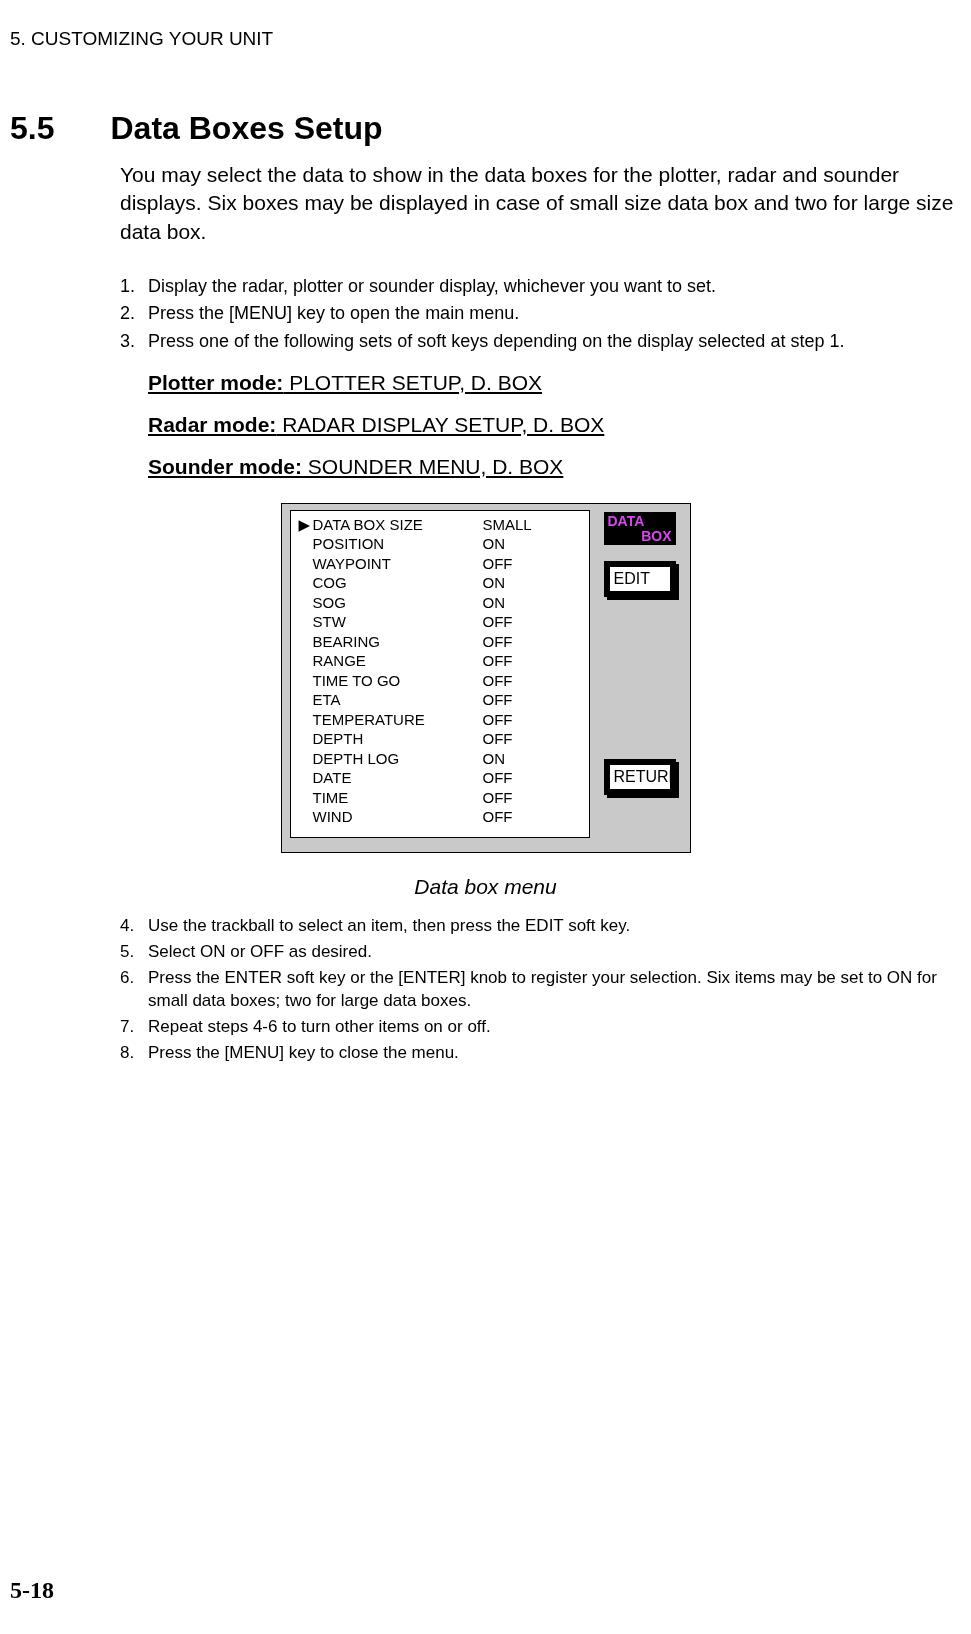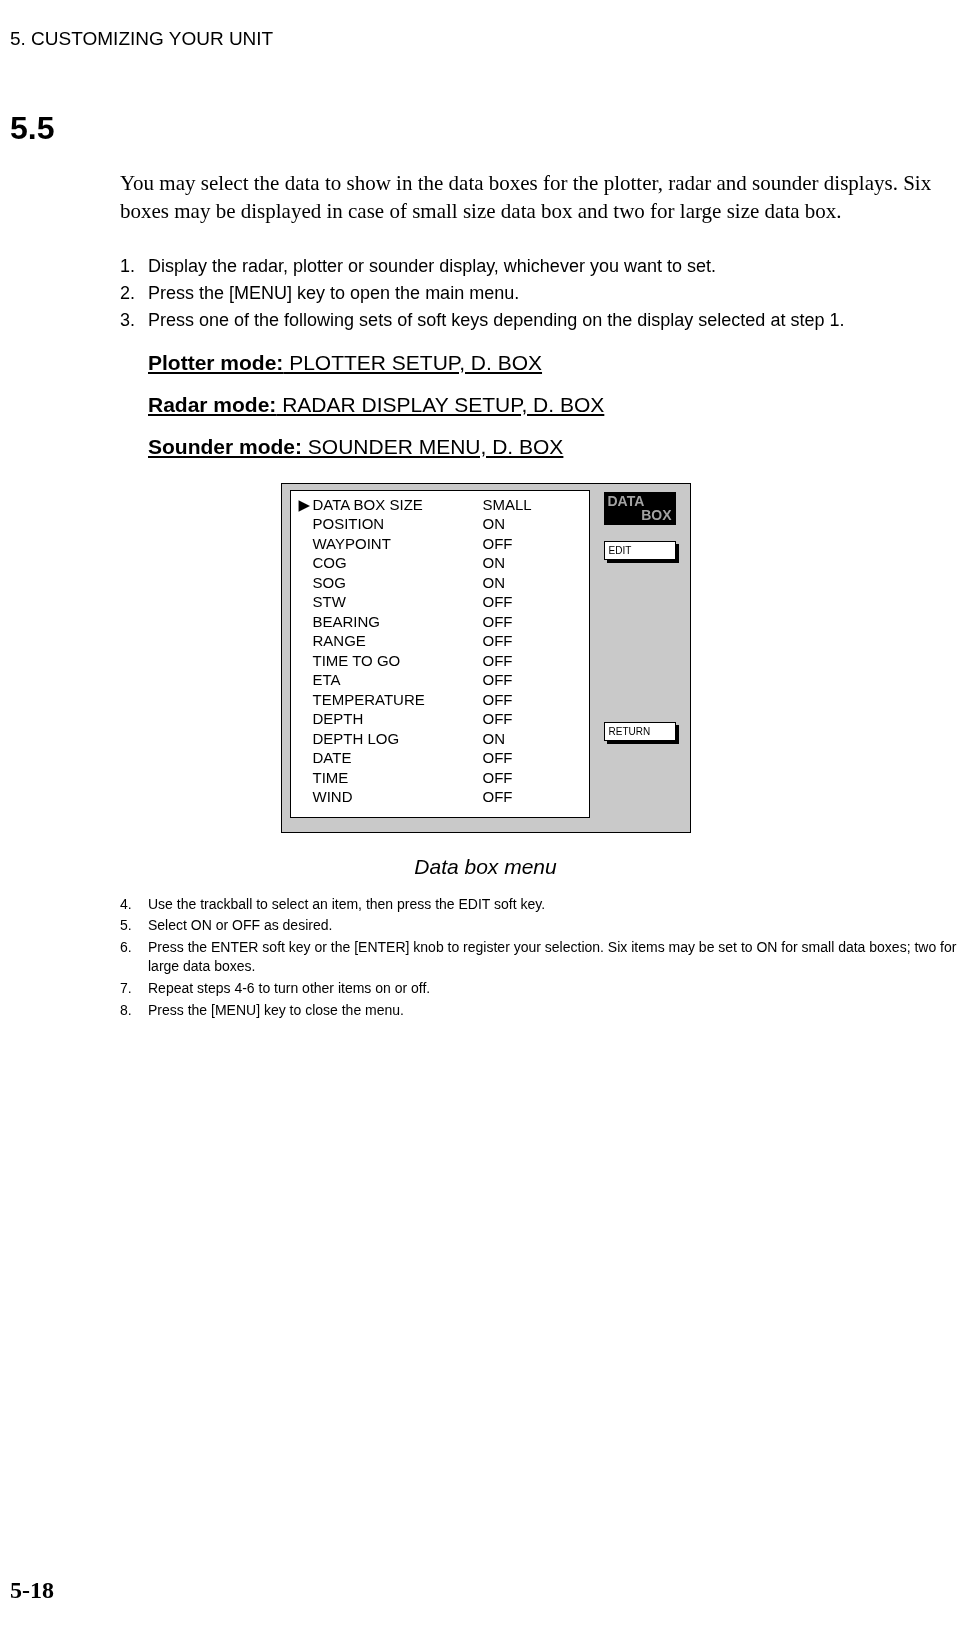--- a/index.html
+++ b/index.html
@@ -32,21 +32,21 @@
       font-size: 32px;
       font-weight: bold;
     }
     .body-text {
       font-size: 21px;
       line-height: 1.35;
       margin-top: 10px;
       padding-left: 120px;
       padding-right: 10px;
     }
-    .intro { margin-top: 22px; font-family: Liberation Serif, serif; }
+    .intro { margin-top: 14px; }
     ol.steps {
       list-style: none;
       counter-reset: step;
       margin-top: 28px;
       padding-left: 120px;
       padding-right: 10px;
     }
     ol.steps > li {
       counter-increment: step;
       font-size: 18px;
@@ -69,21 +69,21 @@
     .mode-line .bold { font-weight: bold; }
     ol.steps2 {
       list-style: none;
       counter-reset: step2 3;
       margin-top: 16px;
       padding-left: 120px;
       padding-right: 10px;
     }
     ol.steps2 > li {
       counter-increment: step2;
-      font-size: 14px;
+      font-size: 17px;
       line-height: 1.35;
       margin-bottom: 3px;
       display: flex;
     }
     ol.steps2 > li::before {
       content: counter(step2) ".";
       width: 28px;
       flex-shrink: 0;
     }
     ol.steps2 > li .li-body { flex: 1; }
@@ -125,21 +125,21 @@
     .menu-value { flex: 1; }
     .side-keys {
       flex: 1;
       display: flex;
       flex-direction: column;
       align-items: center;
       padding: 2px 8px 0 8px;
     }
     .title-key {
       background: #000;
-      color: #a3a3a3;
+      color: #d946ef;
       font-weight: bold;
       font-size: 14px;
       padding: 2px 4px;
       line-height: 1.05;
       width: 72px;
     }
     .title-key-l2 {
       text-align: right;
     }
     .softkey-shadow {
@@ -149,22 +149,22 @@
     }
     .softkey-shadow .sh {
       position: absolute;
       top: 3px; left: 3px;
       width: 72px; height: 100%;
       background: #000;
     }
     .softkey-shadow .fg {
       position: relative;
       background: #fff;
-      border: 1px solid #000000;
-      font-size: 10px;
+      border: 6px solid #000000;
+      font-size: 16px;
       padding: 3px 4px;
       z-index: 1;
     }
     .sk-edit { margin-top: 16px; }
     .sk-return { margin-top: 162px; }
     .caption {
       text-align: center;
       font-style: italic;
       font-family: Arial, Helvetica, sans-serif;
       font-size: 21px;
@@ -179,20 +179,21 @@
       font-family: Liberation Serif, serif;
     }
   </style>
 </head>
 <body>
 
 <div class="header-line">5. CUSTOMIZING YOUR UNIT</div>
 
 <div class="section-row">
   <div class="section-num">5.5</div>
+  <div class="section-title">Data Boxes Setup</div>
 </div>
 
 <div class="body-text intro">You may select the data to show in the data boxes for the plotter, radar and sounder displays. Six boxes may be displayed in case of small size data box and two for large size data box.</div>
 
 <ol class="steps">
   <li>
       <span class="li-body">Display the radar, plotter or sounder display, whichever you want to set.</span>
     </li>
   <li>
       <span class="li-body">Press the [MENU] key to open the main menu.</span>

